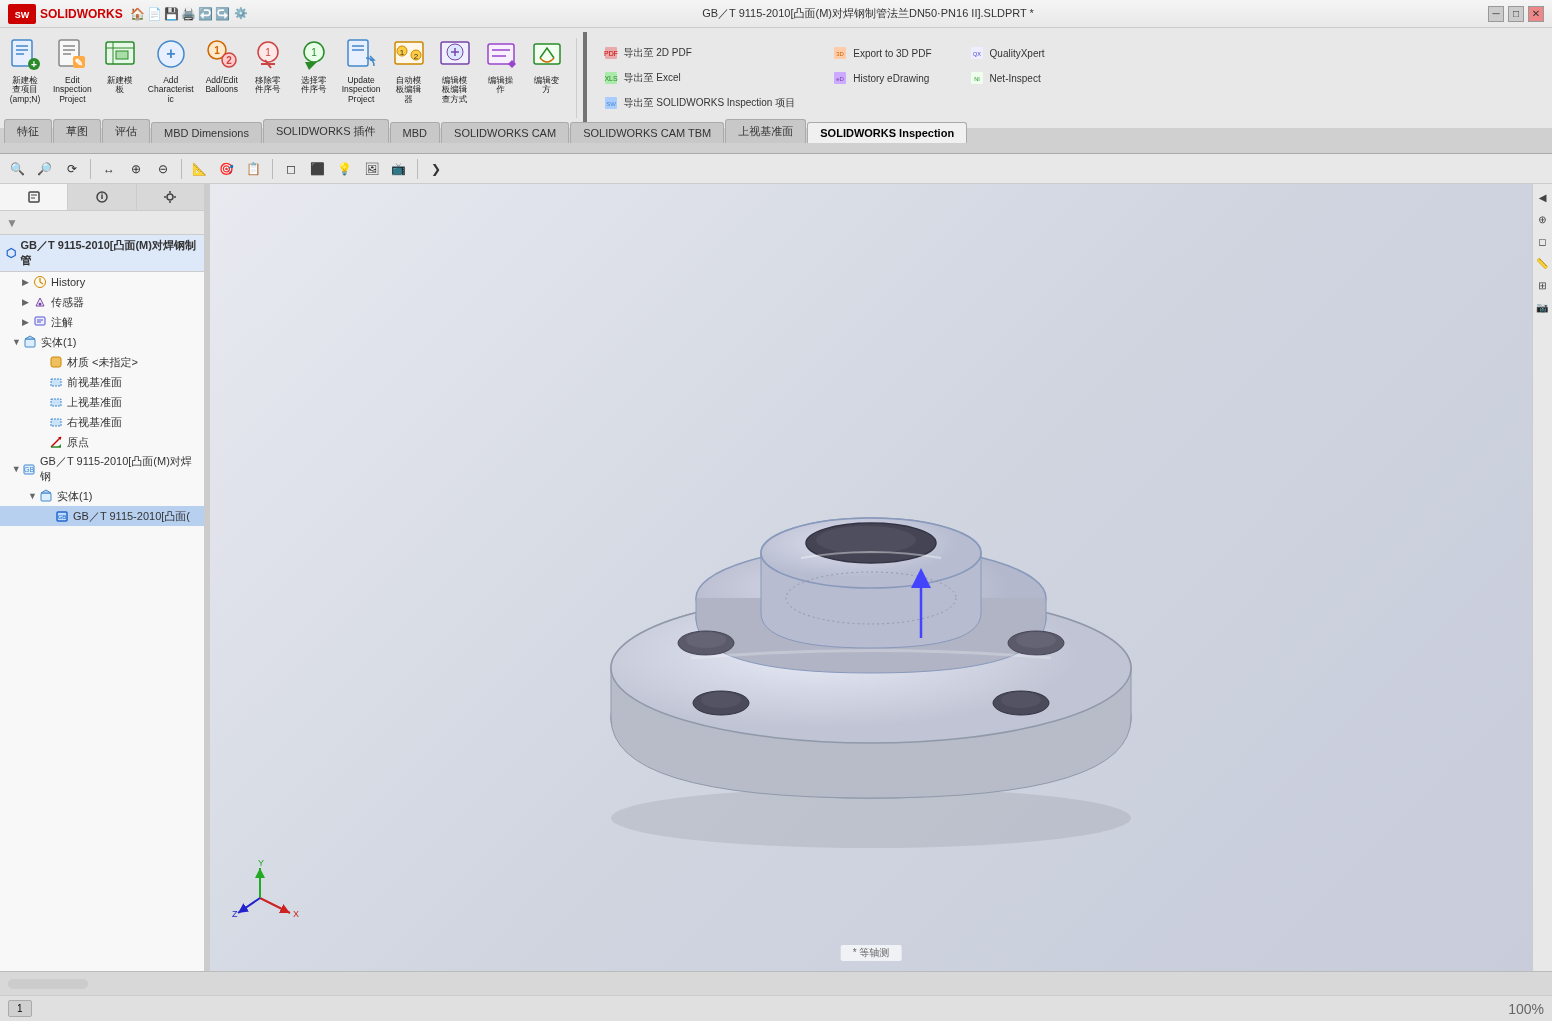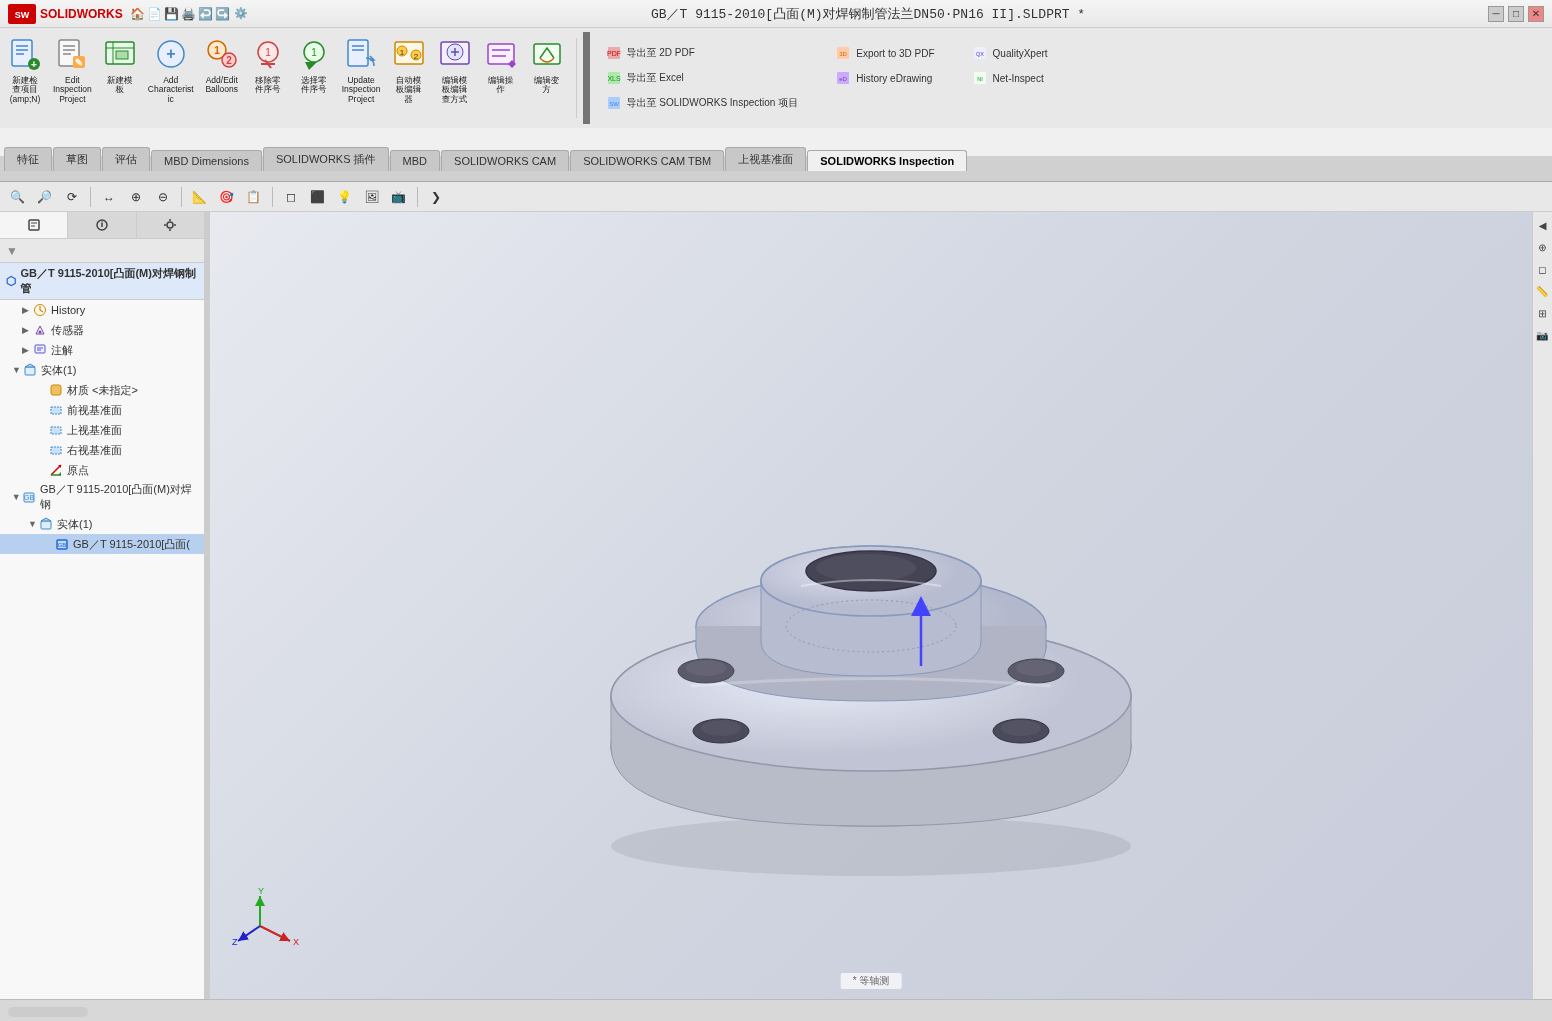--- a/index.html
+++ b/index.html
@@ -13,21 +13,21 @@
       display: flex;
       align-items: center;
       padding: 0 8px;
       font-size: 11px;
       color: #333;
     }
     #title-bar .logo {
       display: flex; align-items: center; gap: 4px;
     }
     #title-bar .title-text {
-      flex: 1; text-align: center; font-size: 13px; font-family: Liberation Mono, monospace;
+      flex: 1; text-align: center; font-size: 11px;
     }
     #title-bar .title-controls {
       display: flex; gap: 4px;
     }
     .title-btn {
       width: 16px; height: 16px; background: #ccc; border: 1px solid #999; cursor: pointer; font-size: 10px; display: flex; align-items: center; justify-content: center;
     }
 
     
     #ribbon {
@@ -72,21 +72,21 @@
       word-break: break-word;
       max-width: 46px;
     }
 
     
     .ribbon-right {
       display: flex;
       flex-direction: column;
       justify-content: space-around;
       padding: 0 8px;
-      border-left: 7px solid #737373;
+      border-left: 4px solid #737373;
     }
 
     .ribbon-right-btn {
       display: flex; align-items: center; gap: 6px;
       padding: 3px 8px;
       background: transparent;
       border: 1px solid transparent;
       border-radius: 2px;
       cursor: pointer;
       font-size: 10px;
@@ -94,21 +94,20 @@
     }
 
     
     #tab-bar {
       height: 26px;
       background: #d0d0d0;
       display: flex;
       align-items: flex-end;
       padding: 10px 4px;
       border-bottom: 1px solid #aaa;
-      margin-top: 28px;
     }
     .tab {
       padding: 4px 12px;
       background: #c8c8c8;
       border: 1px solid #aaa;
       border-bottom: none;
       cursor: pointer;
       font-size: 11px;
       color: #333;
       border-radius: 3px 3px 0 0;

